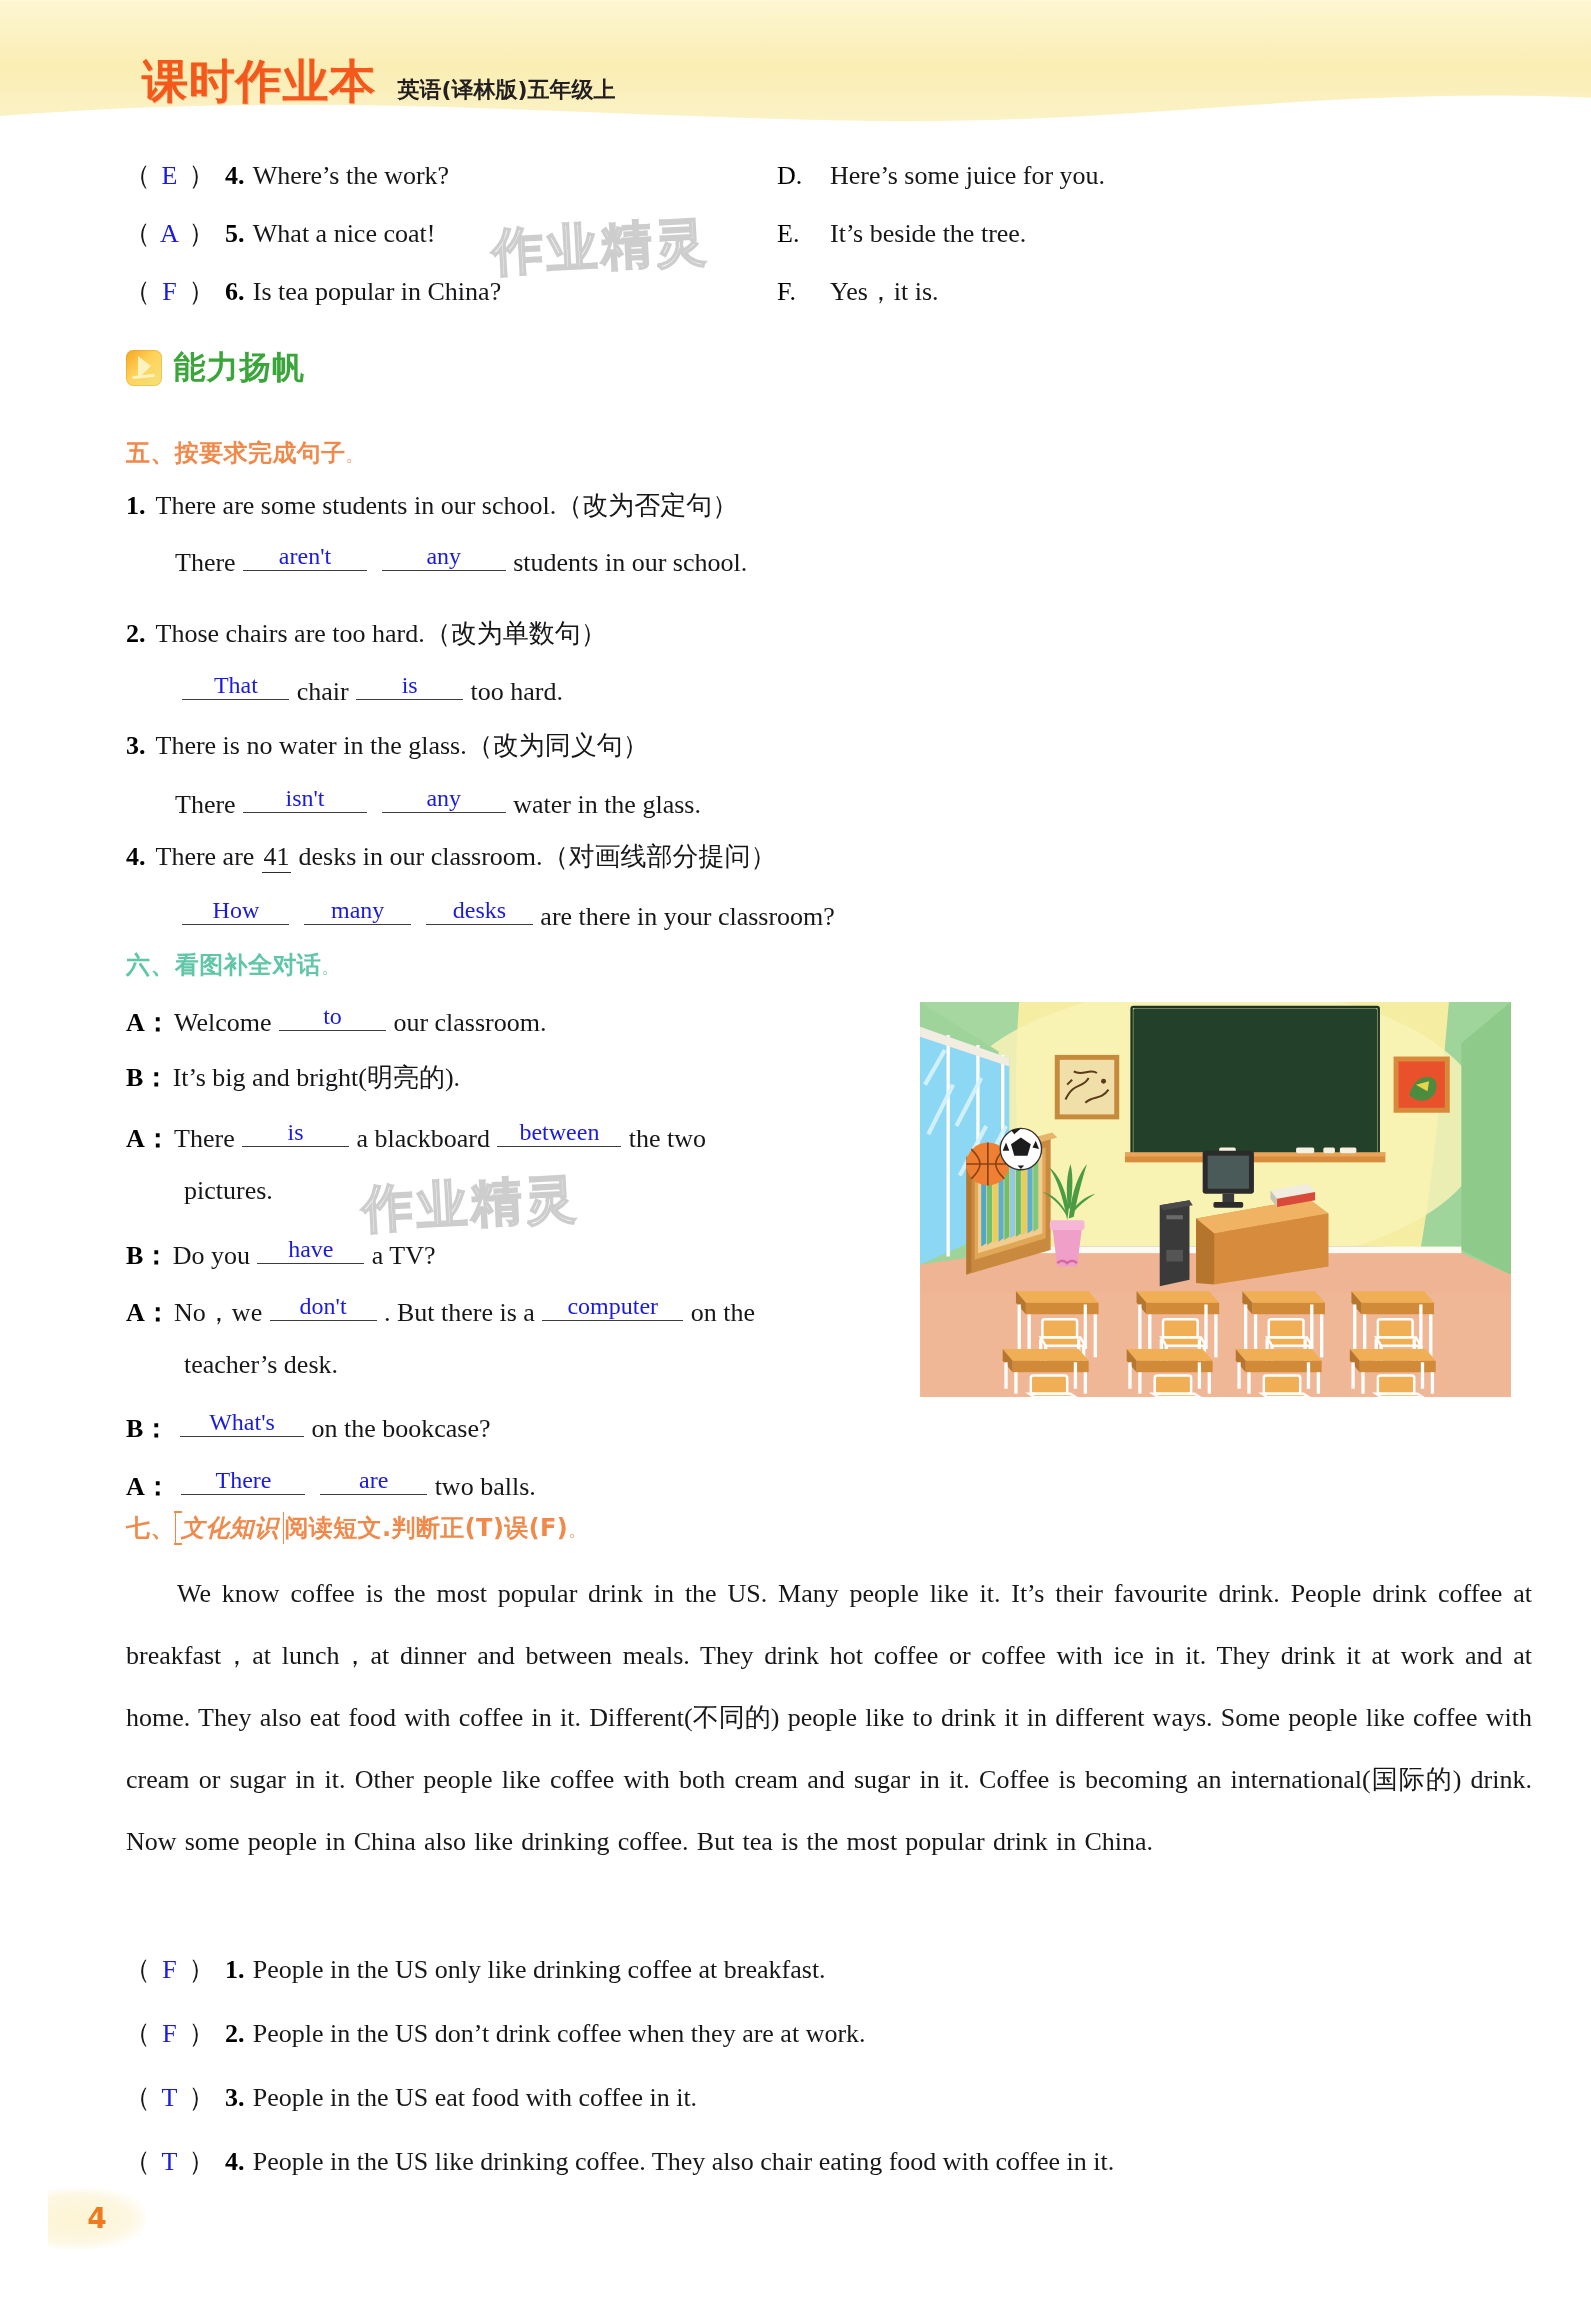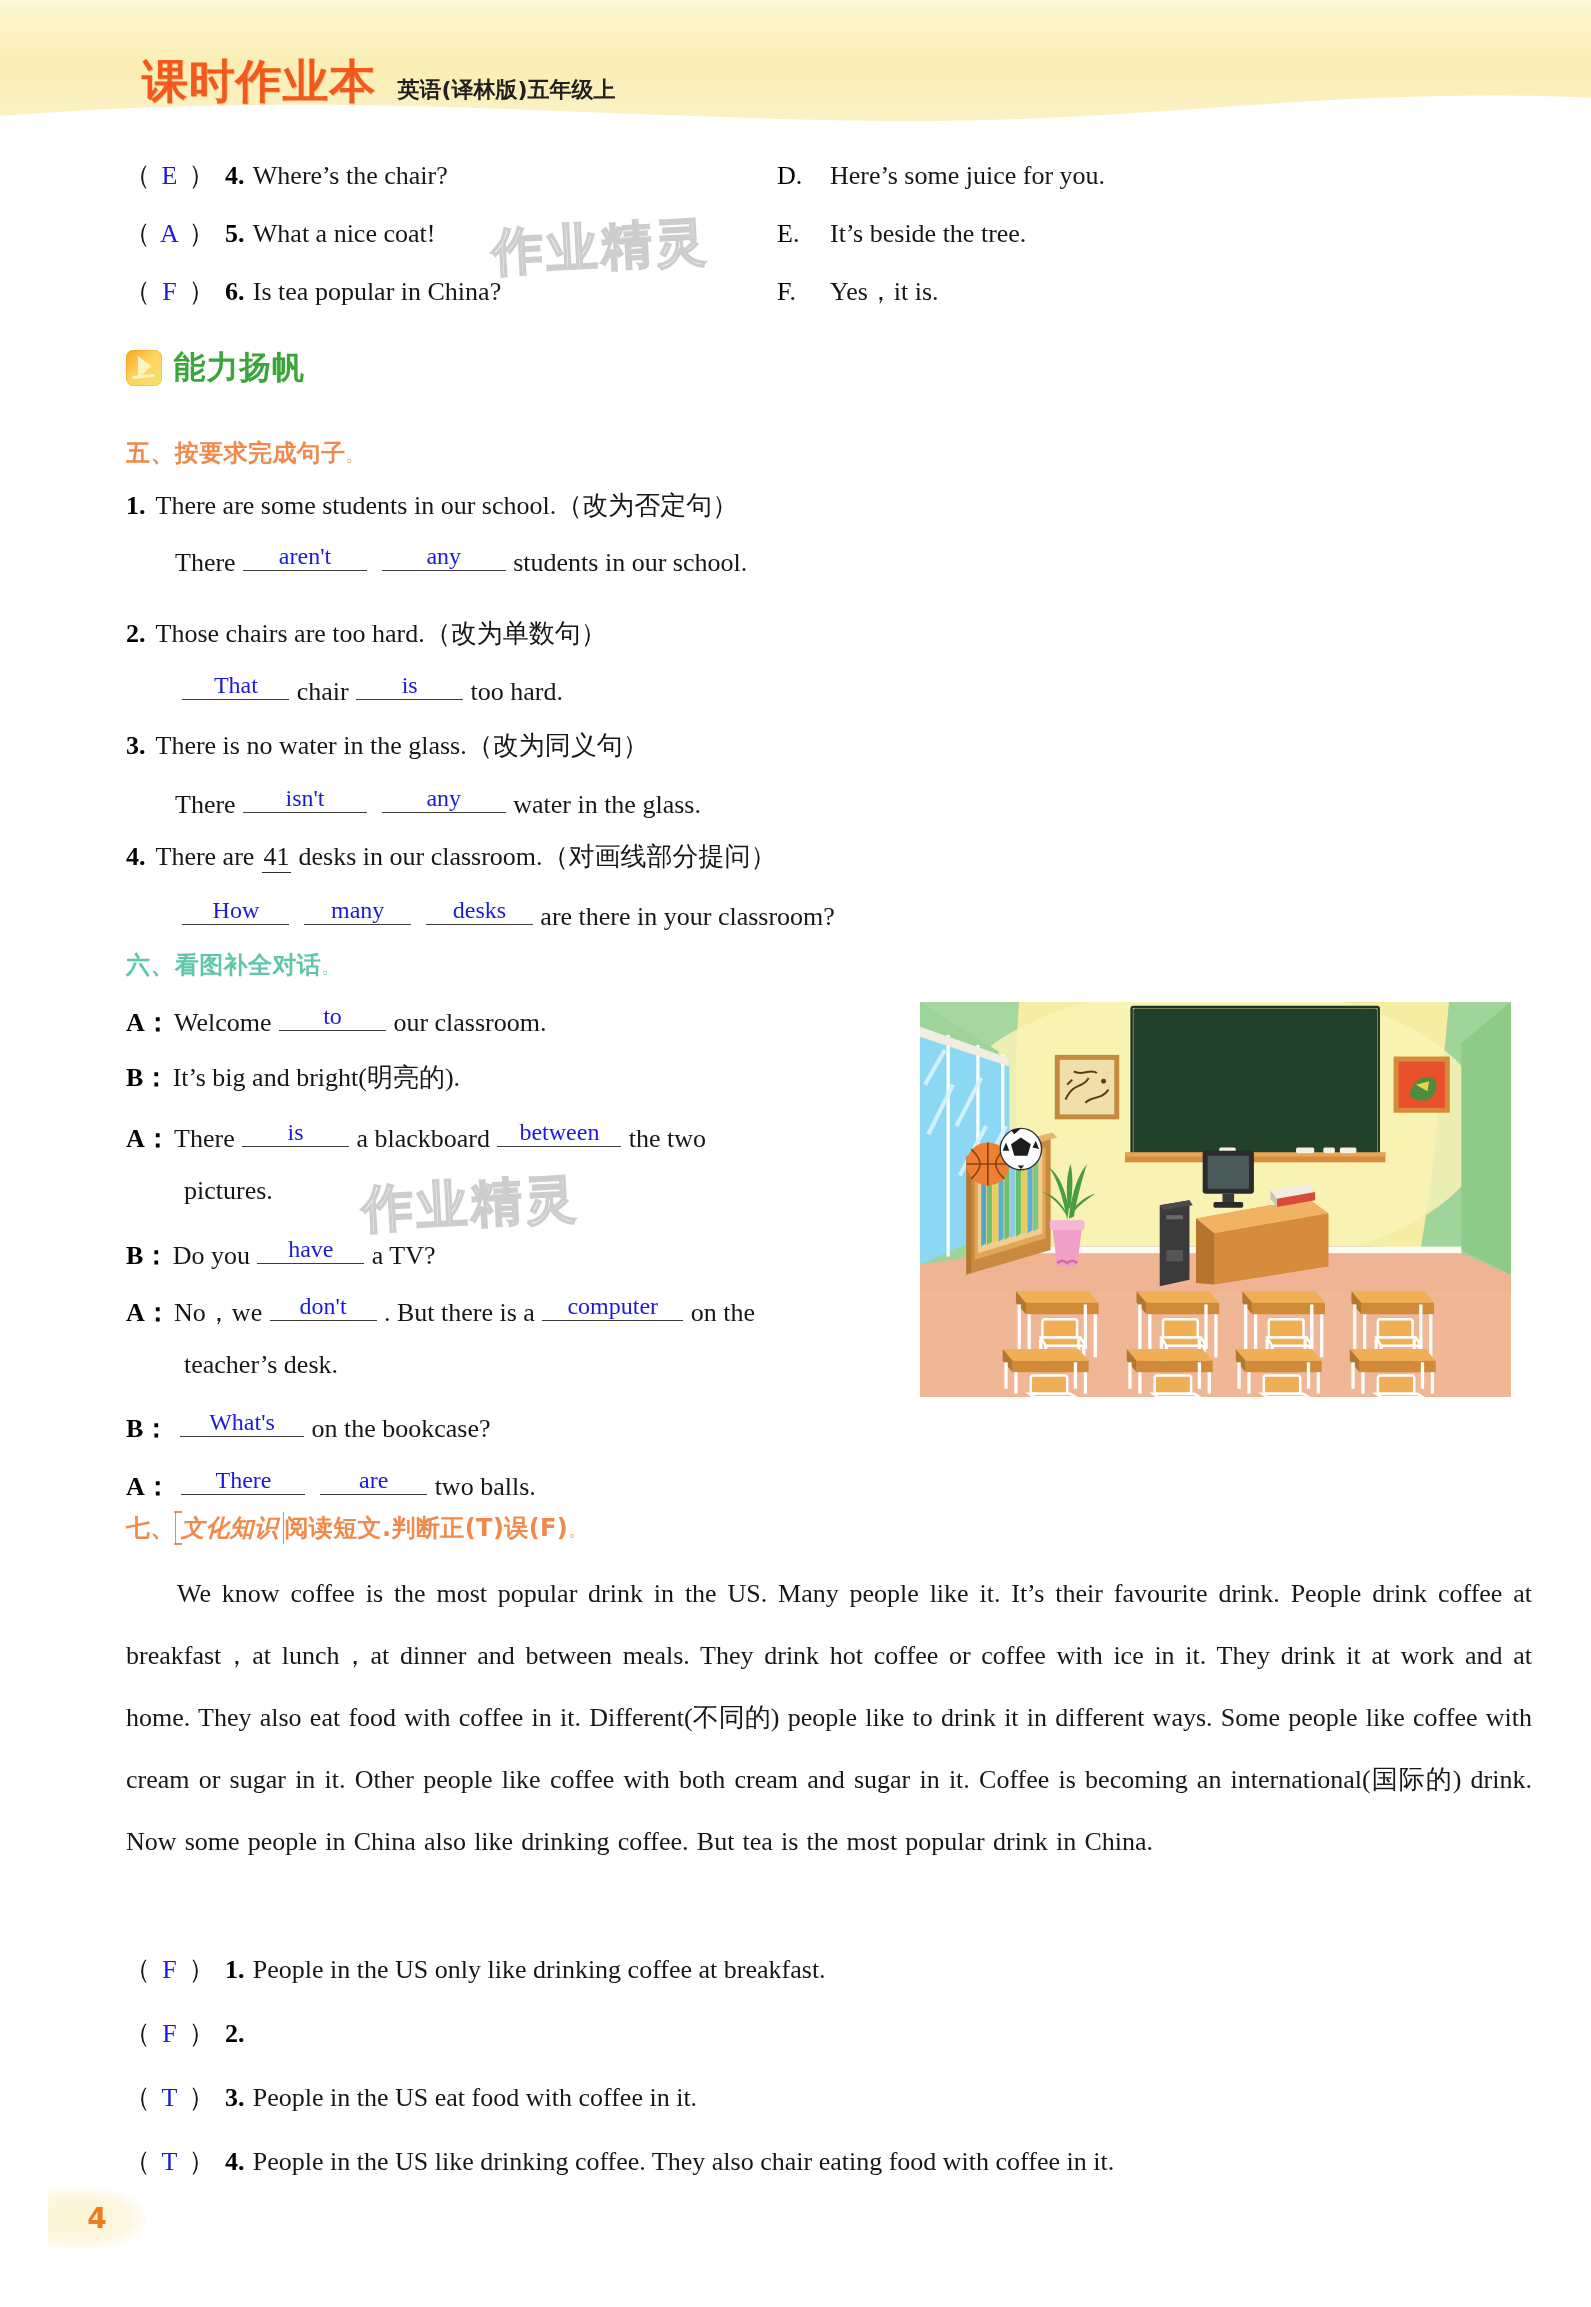--- a/index.html
+++ b/index.html
@@ -304,21 +304,21 @@
   </div>
 
   <div class="match-block">
 
     <div class="match-row">
       <div class="match-left">
         <span class="paren">（</span>
         <span class="ans-letter">E</span>
         <span class="paren">）</span>
         <span class="qnum">4.</span>
-        <span class="en">Where’s the chair?</span>
+        <span class="en">Where’s the work?</span>
       </div>
       <div class="match-right">
         <span class="opt-letter">D.</span>
         <span class="en">Here’s some juice for you.</span>
       </div>
     </div>
 
     <div class="match-row">
       <div class="match-left">
         <span class="paren">（</span>
@@ -781,20 +781,21 @@
       <span class="ans-letter">F</span>
       <span class="paren">）</span>
       <span class="qnum">1.</span>
       <span class="en">People in the US only like drinking coffee at breakfast.</span>
     </div>
     <div class="tf-row">
       <span class="paren">（</span>
       <span class="ans-letter">F</span>
       <span class="paren">）</span>
       <span class="qnum">2.</span>
+      <span class="en">People in the US don’t drink coffee when they are at work.</span>
     </div>
     <div class="tf-row">
       <span class="paren">（</span>
       <span class="ans-letter">T</span>
       <span class="paren">）</span>
       <span class="qnum">3.</span>
       <span class="en">People in the US eat food with coffee in it.</span>
     </div>
     <div class="tf-row">
       <span class="paren">（</span>

